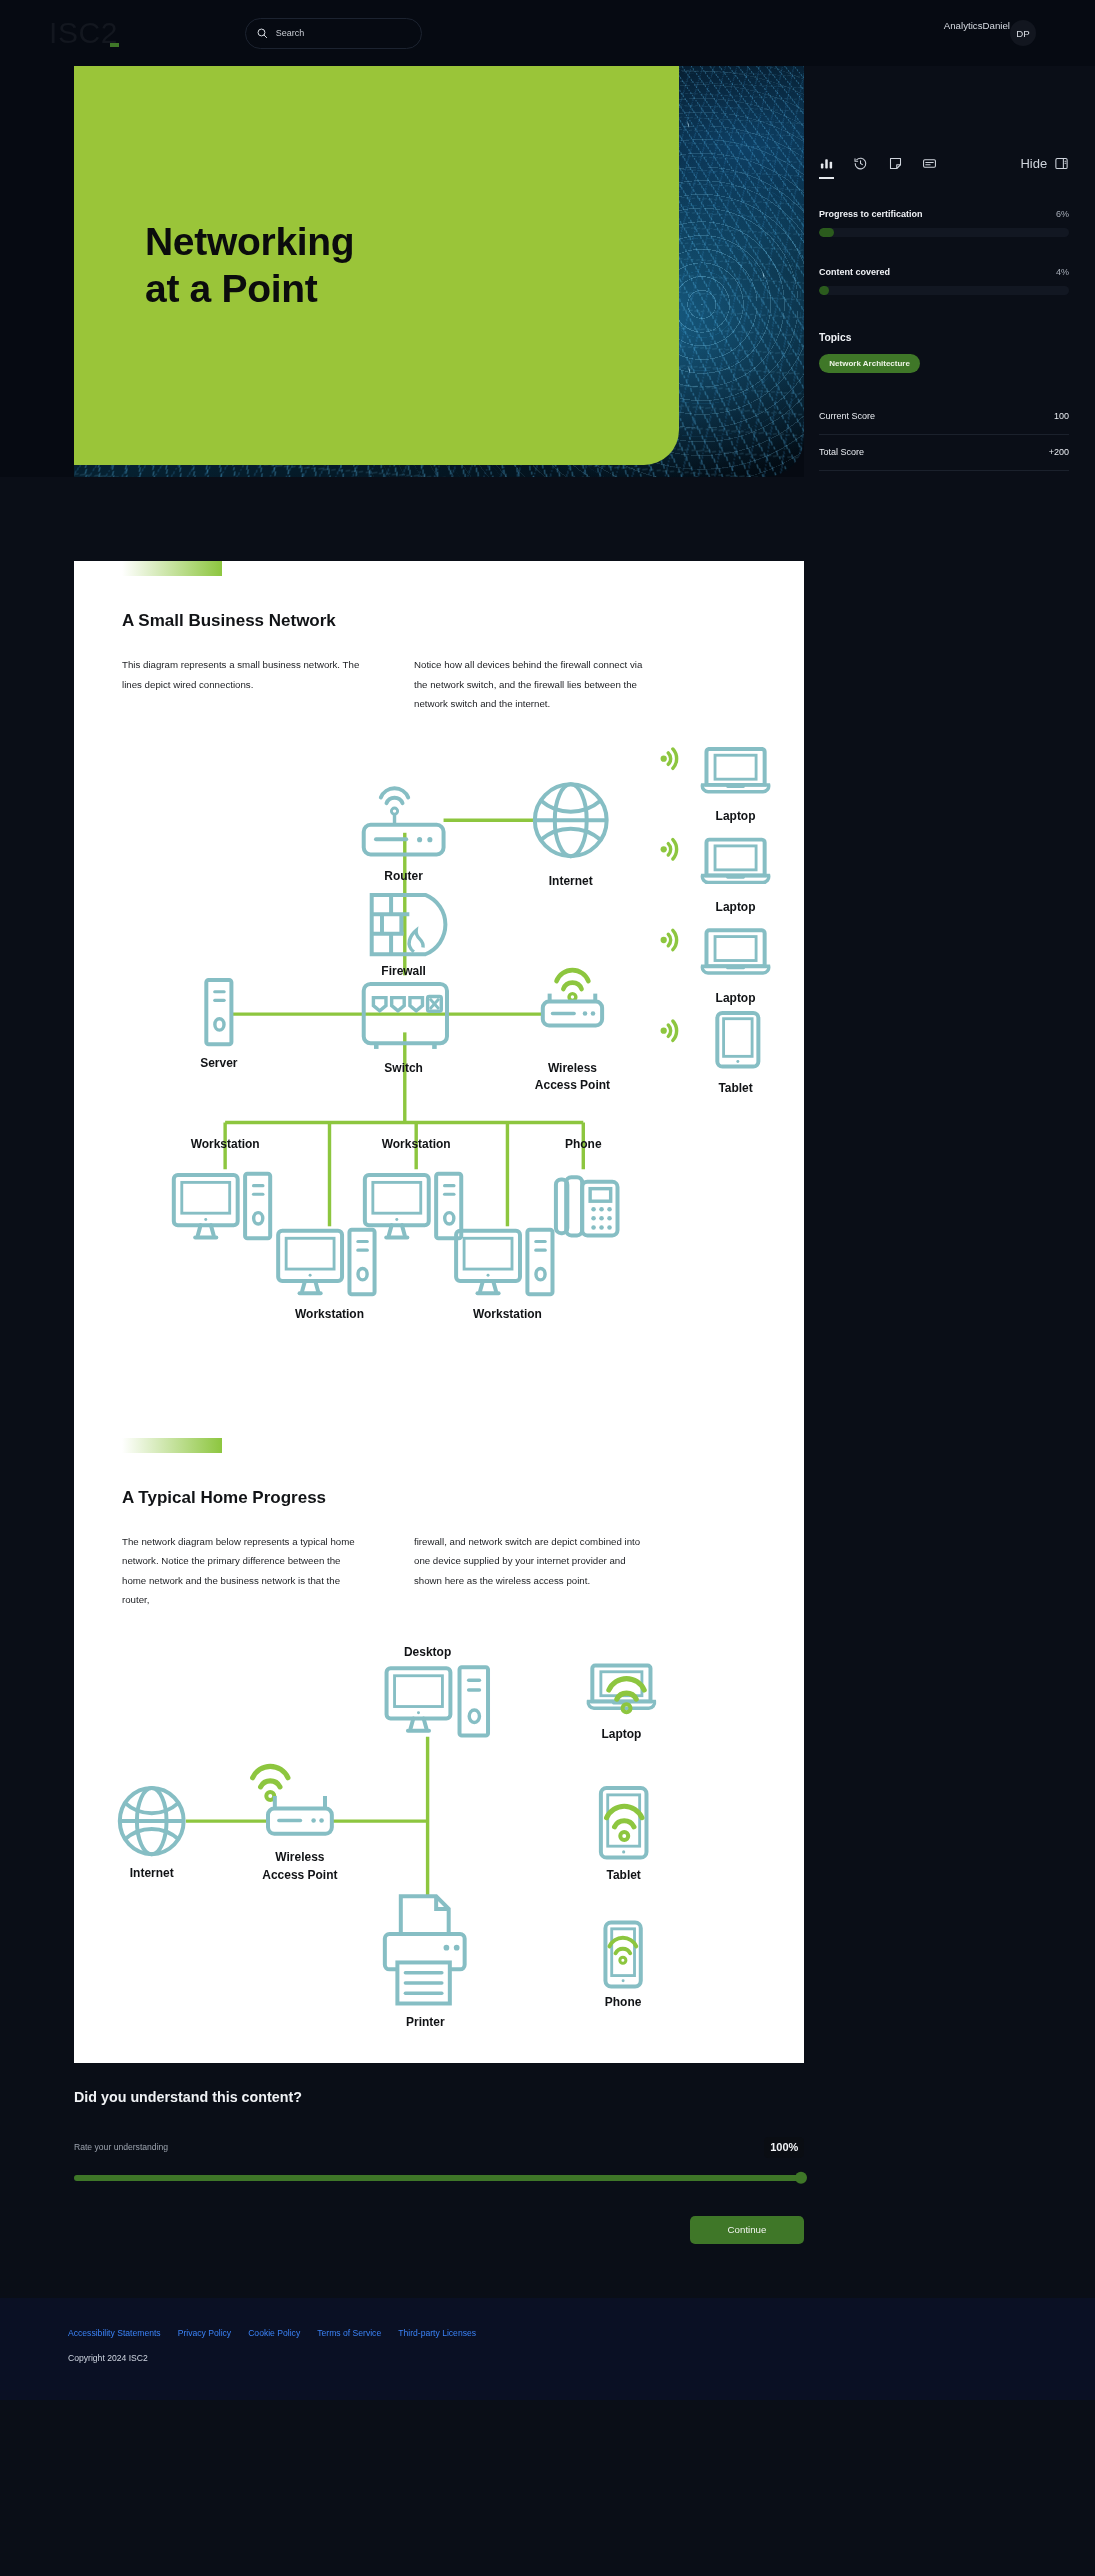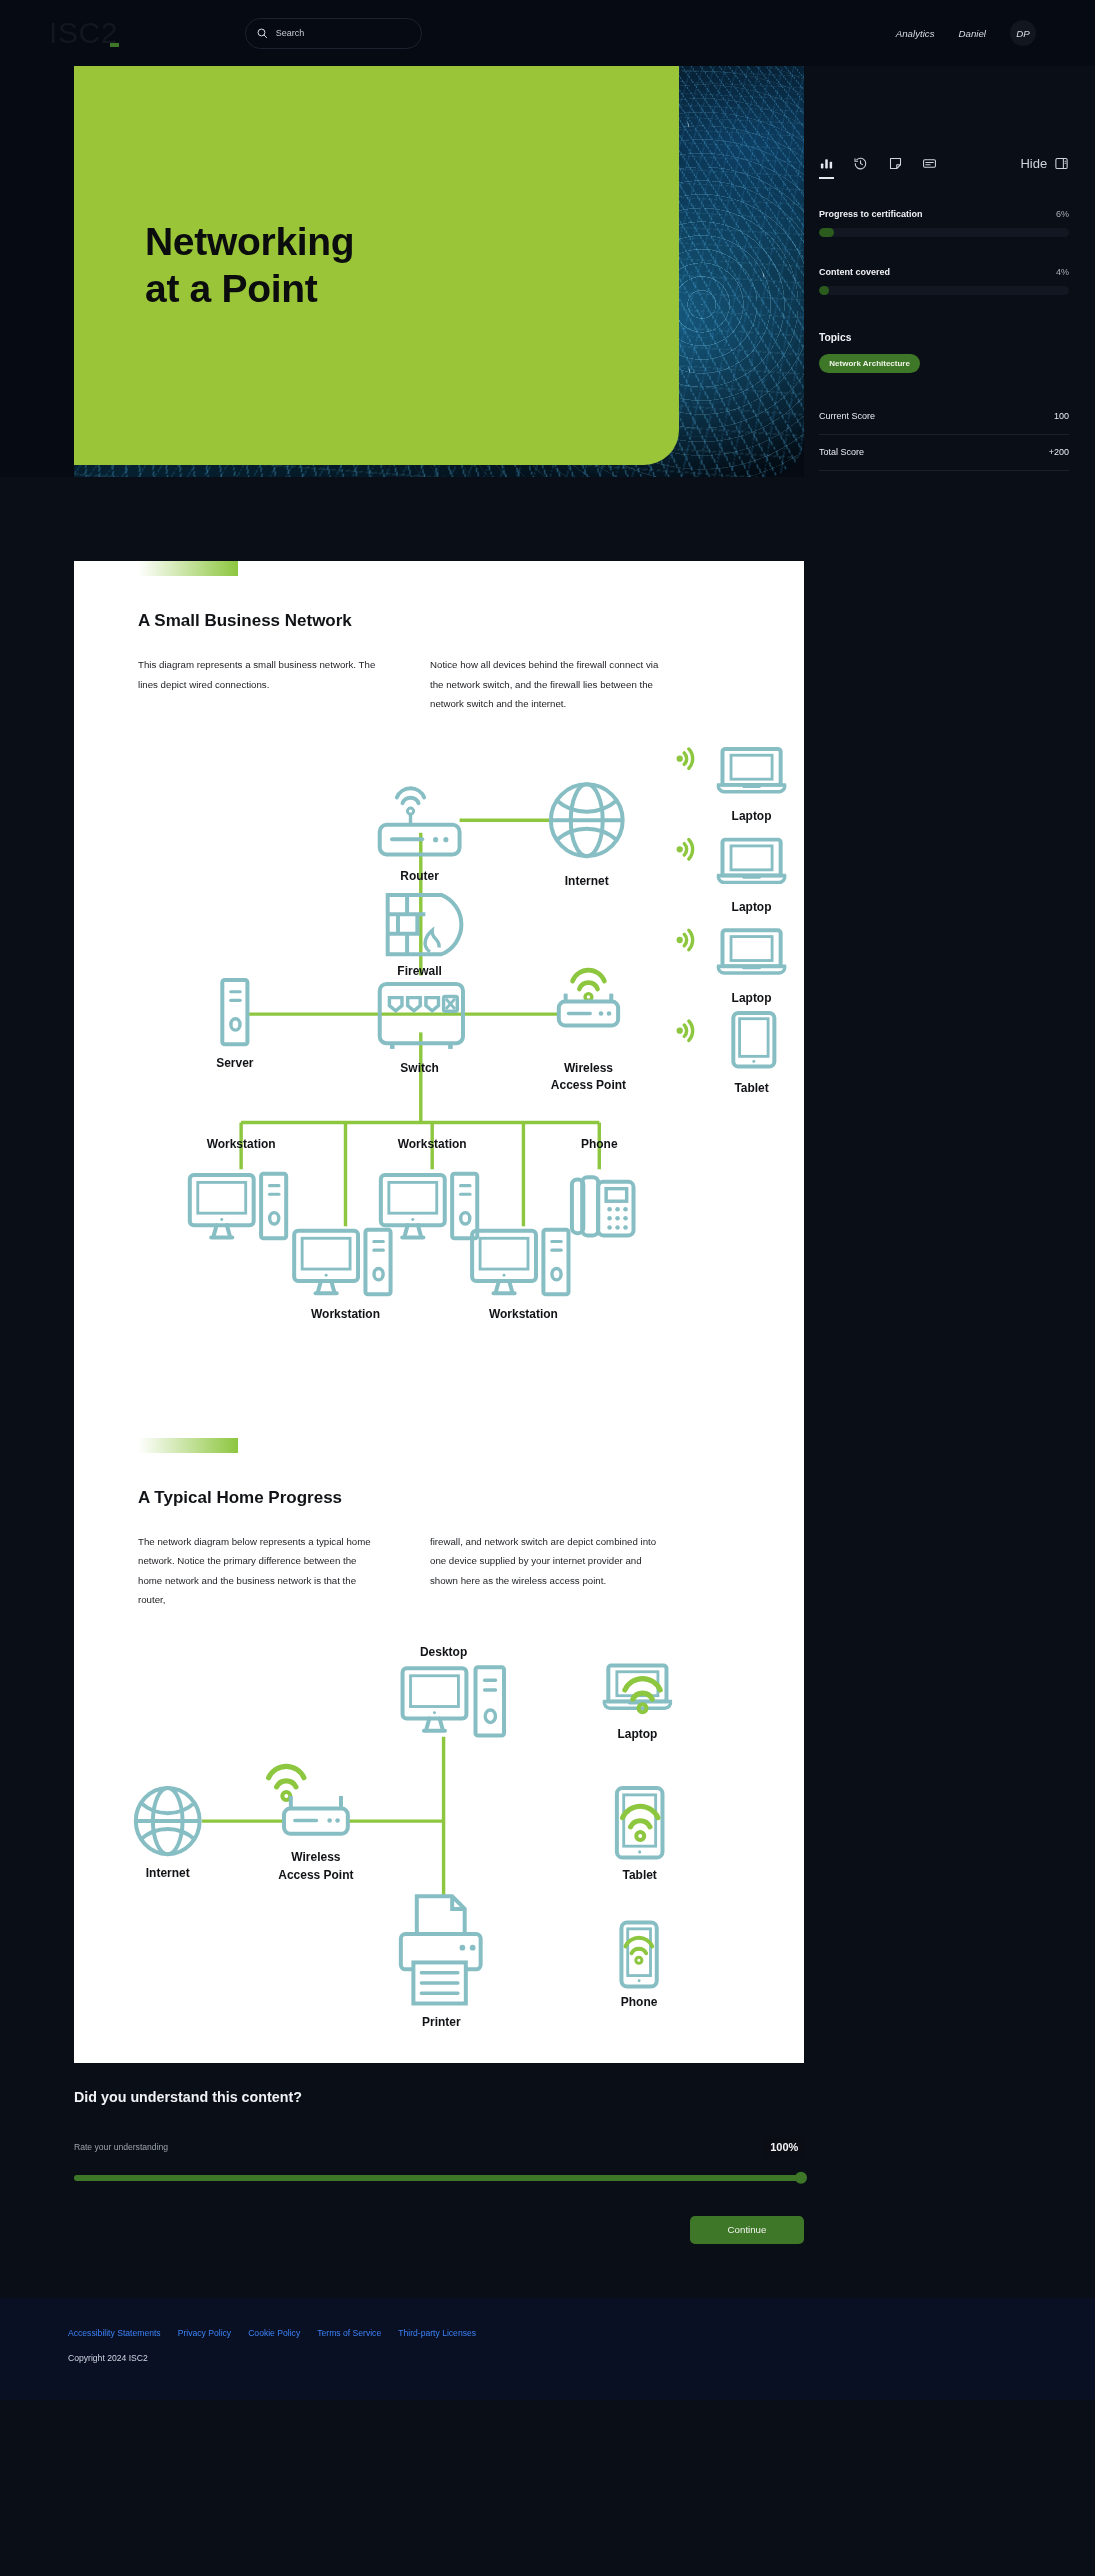--- a/index.html
+++ b/index.html
@@ -47,24 +47,22 @@
     display: flex;
     align-items: center;
     padding: 0 10.3px;
     gap: 6.8px;
     background: transparent;
   }
   .searchbox .ph { color: #c9cdd4; font-size: 9px; }
   .nav-right {
     margin-left: auto;
     display: flex;
-    align-items: center;
-    gap: 24px;
+    align-items: flex-start;
     padding-right: 34px;
-    font-style: italic;
   }
   .nav-link { color: #d7dbe2; font-size: 9.7px; }
   .user-name { color: #d7dbe2; font-size: 9.7px; }
   .avatar {
     width: 26px; height: 26px; border-radius: 50%;
     background: #12161f; color: #d7dbe2;
     display: flex; align-items: center; justify-content: center;
     font-size: 9.7px;
   }
 
@@ -138,21 +136,21 @@
     display: flex; flex-direction: column; justify-content: center;
     padding-left: 57px;
   }
   .hero-panel h1 {
     font-size: 39px; font-weight: 700; color: #0b0c0d;
     line-height: 1.18; letter-spacing: -0.3px; margin-left: 14px;
   }
 
   
   .card { background: #ffffff; width: 730px; margin-left: 74px; padding: 0 0 31px 0; }
-  .sect { padding: 0 0 0 16px; }
+  .sect { padding: 0 0 0 0; }
   .accent-bar {
     width: 100px; height: 15.4px; margin: 84px 0 0 48px;
     background: linear-gradient(to right, #ffffff 0%, #8dc63f 100%);
   }
   .sect h2 {
     font-size: 17px; font-weight: 700; color: #111316;
     margin: 35px 0 0 48px;
   }
   .paras {
     display: flex; gap: 52px; margin: 24px 0 0 48px; width: 610px;

